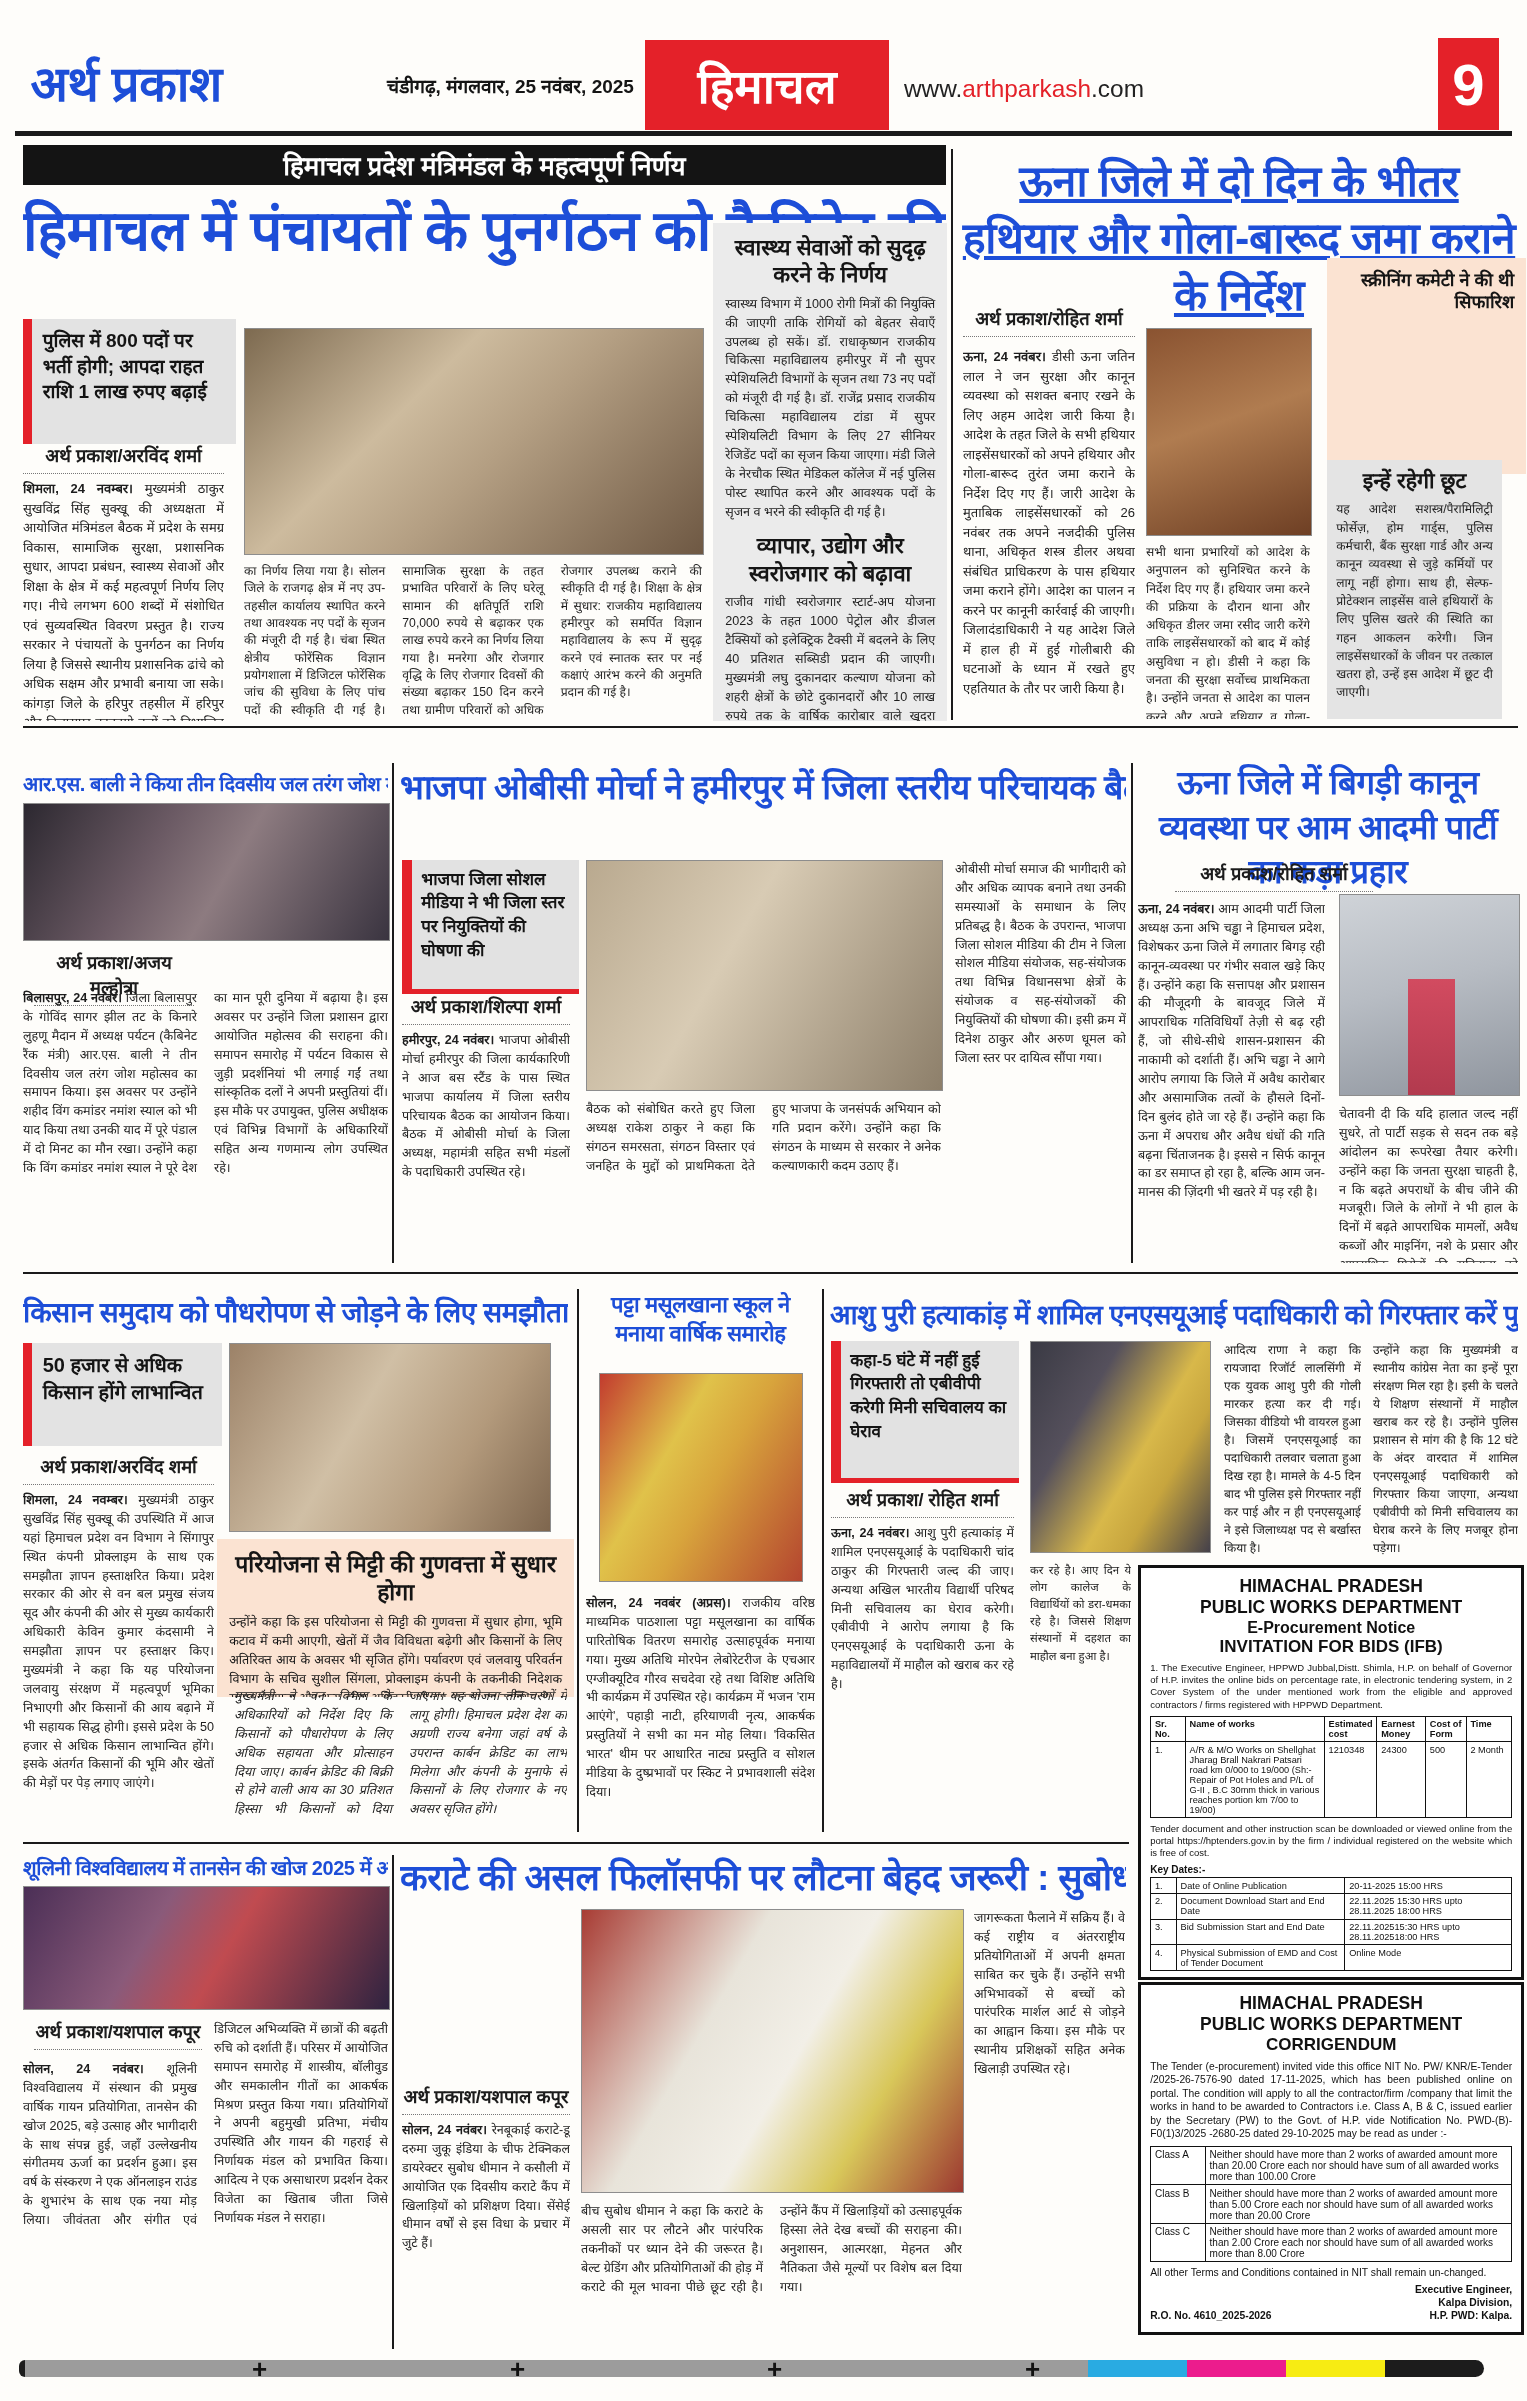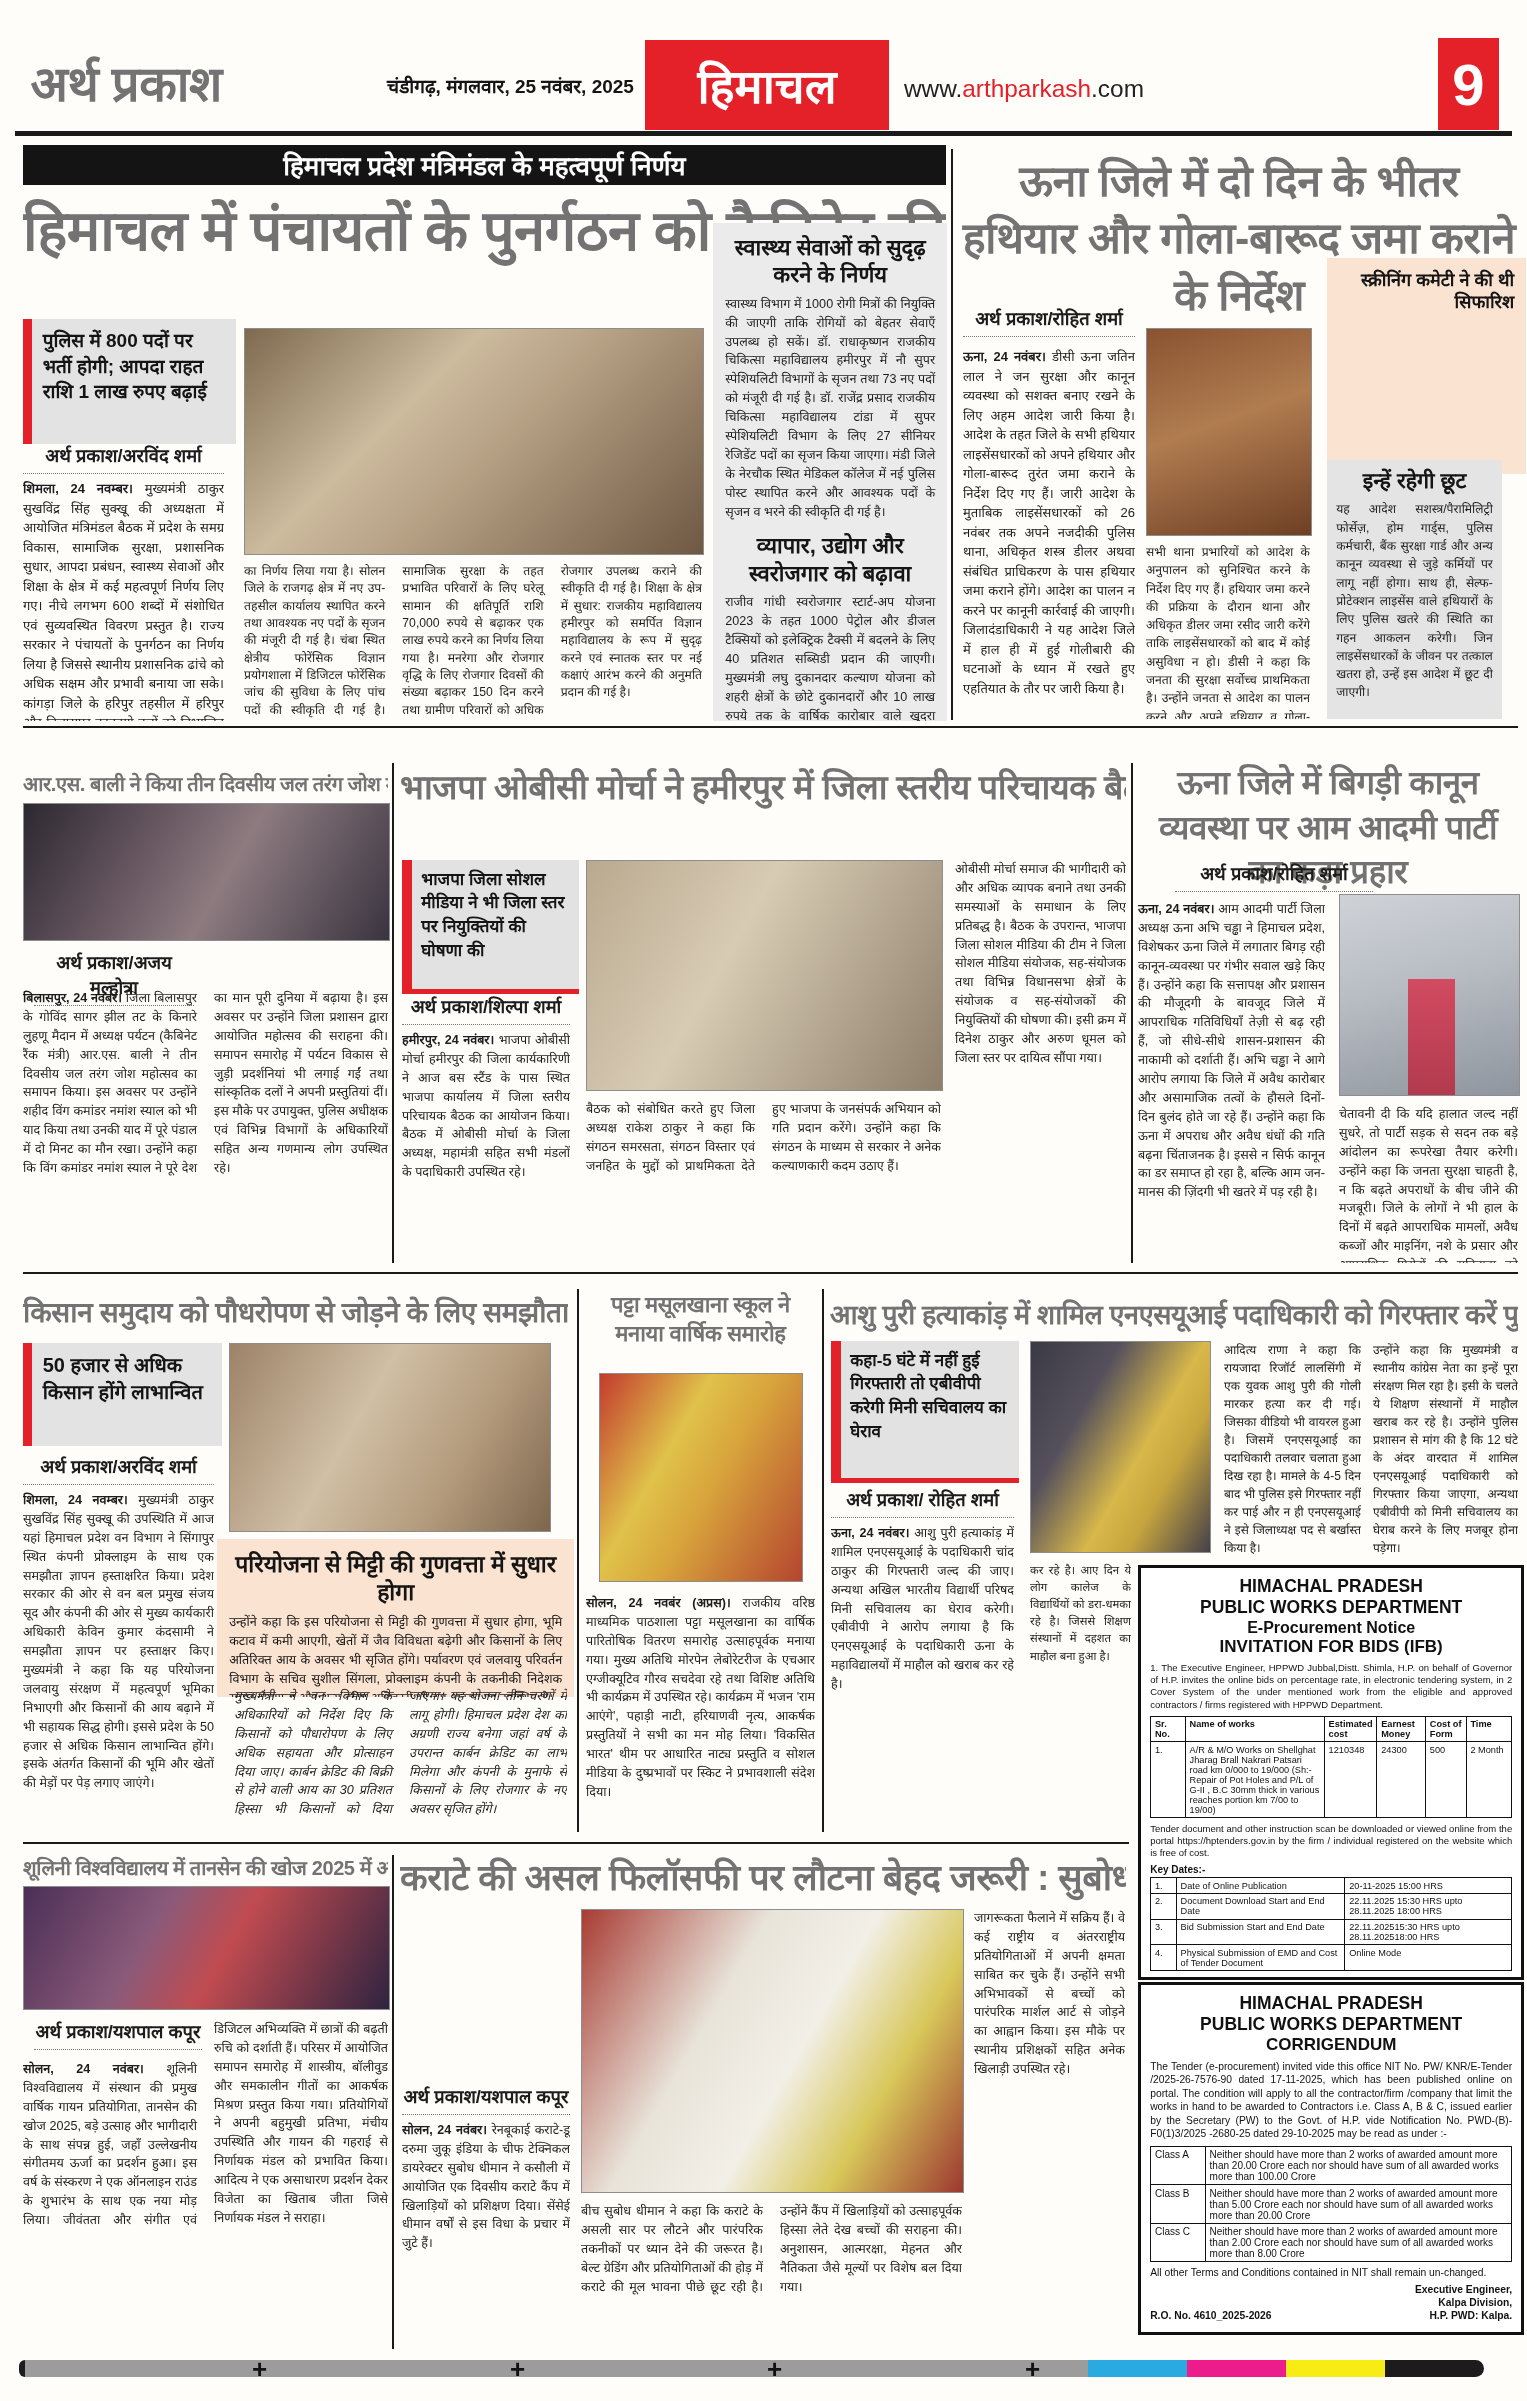--- a/index.html
+++ b/index.html
@@ -1,18 +1,18 @@
 <!DOCTYPE html>
 <html style="font-size:12.2px"><head>
 <meta charset="utf-8">
 <style>
   html,body{margin:0;padding:0;background:#e9e7e2;}
   .page{position:relative;width:1527px;height:2401px;background:#fefdfa;font-family:"Liberation Sans",sans-serif;color:#151515;overflow:hidden;}
   .abs{position:absolute;}
-  .hl{font-weight:bold;color:#737373;letter-spacing:-0.4px;}
+  .hl{font-weight:bold;color:#1d4ed8;letter-spacing:-0.4px;}
   .nowrap{white-space:nowrap;overflow:hidden;}
   .center{text-align:center;}
   .kicker{background:#141414;color:#fff;font-weight:bold;display:flex;align-items:center;justify-content:center;}
   .byline{font-weight:bold;font-size:18.3px;text-align:center;color:#1c1c1c;padding-bottom:6.1px;border-bottom:1.5px dotted #777;}
   .body-text{font-size:13.7px;line-height:1.5;text-align:justify;color:#1d1d1d;margin:0;}
   .dl{font-weight:bold;}
   .cols-2{column-count:2;column-gap:17px;}
   .cols-3{column-count:3;column-gap:17px;}
   .clip{overflow:hidden;}
   .photo{border:0.8px solid #8d8d8d;}
@@ -72,21 +72,21 @@
 
   <div class="abs gray-panel clip" style="left:713px;top:223px;width:210px;height:477px;">
     <div class="sub-head">स्वास्थ्य सेवाओं को सुदृढ़ करने के निर्णय</div>
     <p class="body-text" style="font-size:12.6px;">स्वास्थ्य विभाग में 1000 रोगी मित्रों की नियुक्ति की जाएगी ताकि रोगियों को बेहतर सेवाएँ उपलब्ध हो सकें। डॉ. राधाकृष्णन राजकीय चिकित्सा महाविद्यालय हमीरपुर में नौ सुपर स्पेशियलिटी विभागों के सृजन तथा 73 नए पदों को मंजूरी दी गई है। डॉ. राजेंद्र प्रसाद राजकीय चिकित्सा महाविद्यालय टांडा में सुपर स्पेशियलिटी विभाग के लिए 27 सीनियर रेजिडेंट पदों का सृजन किया जाएगा। मंडी जिले के नेरचौक स्थित मेडिकल कॉलेज में नई पुलिस पोस्ट स्थापित करने और आवश्यक पदों के सृजन व भरने की स्वीकृति दी गई है।</p>
     <div class="sub-head" style="margin-top:10.7px;">व्यापार, उद्योग और स्वरोजगार को बढ़ावा</div>
     <p class="body-text" style="font-size:12.6px;">राजीव गांधी स्वरोजगार स्टार्ट-अप योजना 2023 के तहत 1000 पेट्रोल और डीजल टैक्सियों को इलेक्ट्रिक टैक्सी में बदलने के लिए 40 प्रतिशत सब्सिडी प्रदान की जाएगी। मुख्यमंत्री लघु दुकानदार कल्याण योजना को शहरी क्षेत्रों के छोटे दुकानदारों और 10 लाख रुपये तक के वार्षिक कारोबार वाले खुदरा विक्रेताओं तक विस्तार दिया गया है। एनपीए घोषित दुकानदारों को बैंक के माध्यम से एक लाख रुपये तक की एकमुश्त निपटान सहायता राज्य सरकार प्रदान करेगी।</p>
   </div>
 
   <div class="abs rule-v" style="left:951px;top:149px;height:571px;"></div>
 
-  <div class="abs hl center" style="left:960px;top:153px;width:558px;font-size:43px;line-height:1.32;">ऊना जिले में दो दिन के भीतर हथियार और गोला-बारूद जमा कराने के निर्देश</div>
+  <div class="abs hl center" style="left:960px;top:153px;width:558px;font-size:43px;line-height:1.32;text-decoration:underline;">ऊना जिले में दो दिन के भीतर हथियार और गोला-बारूद जमा कराने के निर्देश</div>
   <div class="abs byline" style="left:963px;top:305px;width:172px;">अर्थ प्रकाश/रोहित शर्मा</div>
   <div class="abs clip" style="left:963px;top:347px;width:172px;height:372px;">
     <p class="body-text" style="font-size:13px;"><strong class="dl">ऊना, 24 नवंबर।</strong> <span>डीसी ऊना जतिन लाल ने जन सुरक्षा और कानून व्यवस्था को सशक्त बनाए रखने के लिए अहम आदेश जारी किया है। आदेश के तहत जिले के सभी हथियार लाइसेंसधारकों को अपने हथियार और गोला-बारूद तुरंत जमा कराने के निर्देश दिए गए हैं। जारी आदेश के मुताबिक लाइसेंसधारकों को 26 नवंबर तक अपने नजदीकी पुलिस थाना, अधिकृत शस्त्र डीलर अथवा संबंधित प्राधिकरण के पास हथियार जमा कराने होंगे। आदेश का पालन न करने पर कानूनी कार्रवाई की जाएगी। जिलादंडाधिकारी ने यह आदेश जिले में हाल ही में हुई गोलीबारी की घटनाओं के ध्यान में रखते हुए एहतियात के तौर पर जारी किया है।</span></p>
   </div>
   <div class="abs photo" style="left:1146px;top:328px;width:164px;height:206px;background:linear-gradient(160deg,#8a5331 0%,#b07c50 45%,#6e3f24 100%);"></div>
   <div class="abs clip" style="left:1146px;top:543px;width:164px;height:176px;">
     <p class="body-text" style="font-size:12.2px;">सभी थाना प्रभारियों को आदेश के अनुपालन को सुनिश्चित करने के निर्देश दिए गए हैं। हथियार जमा करने की प्रक्रिया के दौरान थाना और अधिकृत डीलर जमा रसीद जारी करेंगे ताकि लाइसेंसधारकों को बाद में कोई असुविधा न हो। डीसी ने कहा कि जनता की सुरक्षा सर्वोच्च प्राथमिकता है। उन्होंने जनता से आदेश का पालन करने और अपने हथियार व गोला-बारूद समय पर जमा कराने की अपील की है।</p>
   </div>
   <div class="abs box-pink clip" style="left:1327px;top:258px;width:175px;height:195px;border-left:none;">
     <div class="bx-title" style="font-size:18px;text-align:right;">स्क्रीनिंग कमेटी ने की थी सिफारिश</div>

